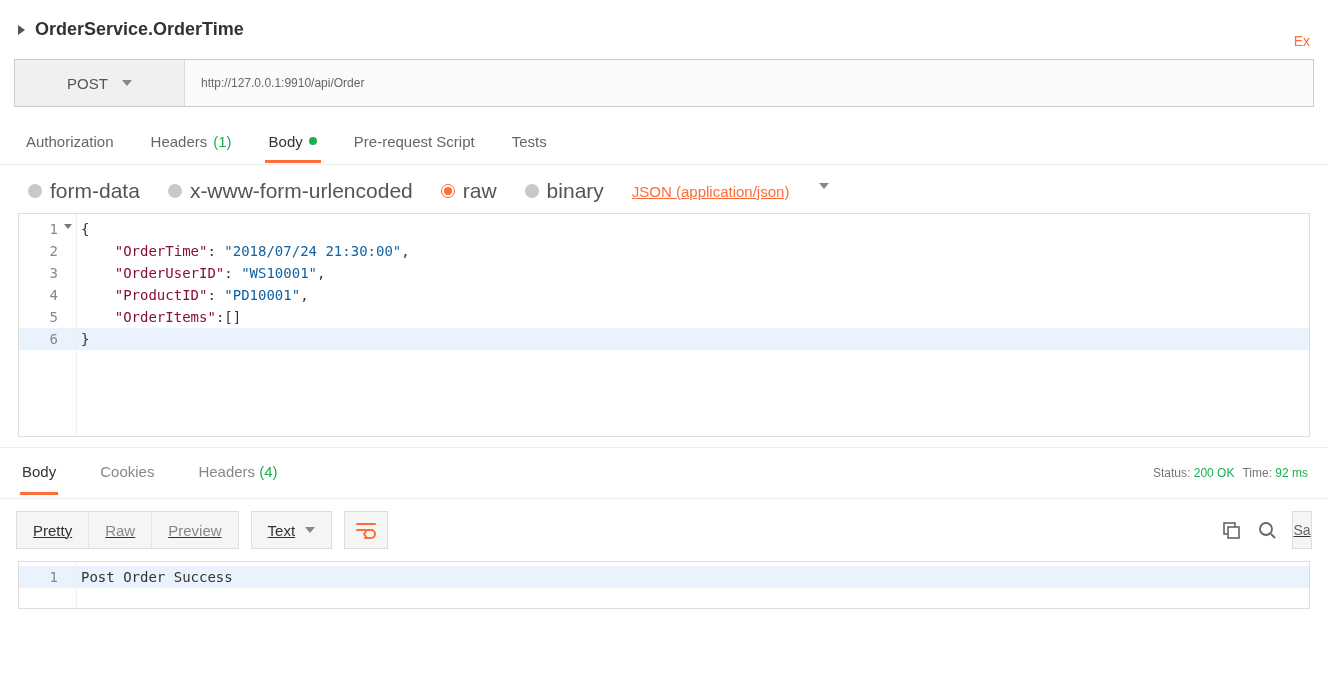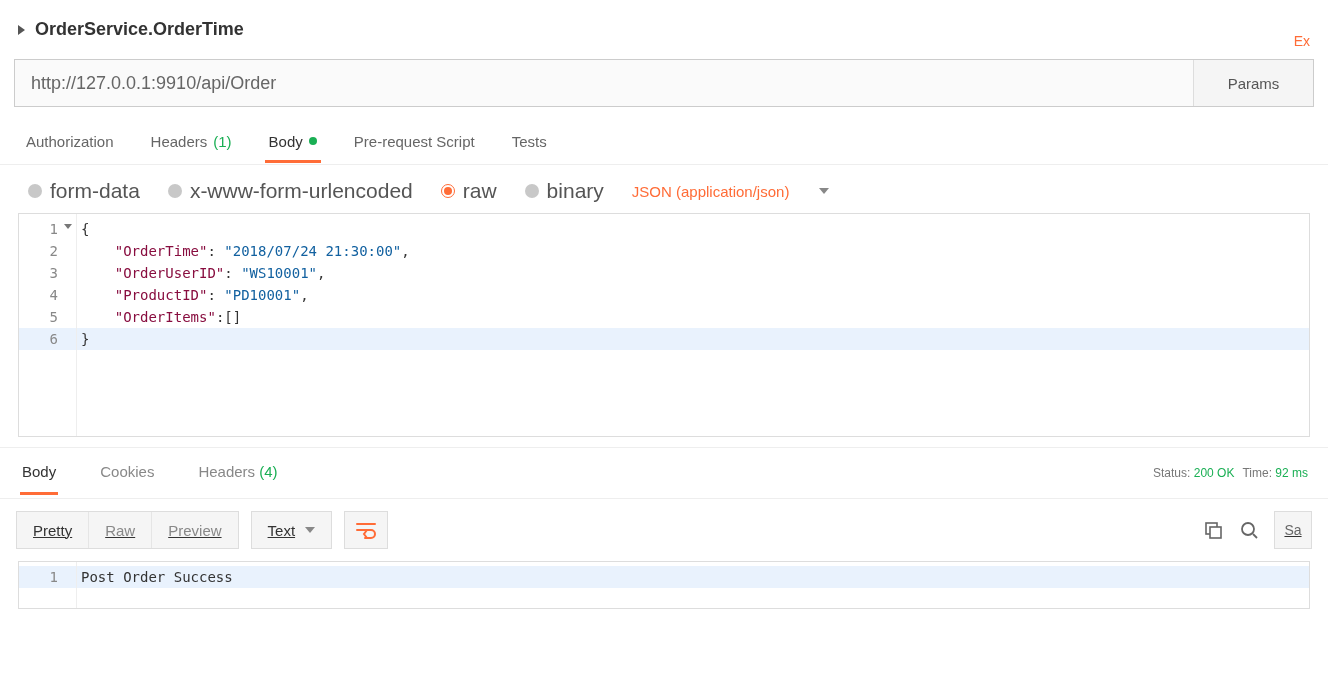--- a/index.html
+++ b/index.html
@@ -10,41 +10,41 @@
   .title-caret { width: 0; height: 0; border-top: 5px solid transparent; border-bottom: 5px solid transparent; border-left: 7px solid #555; margin-right: 10px; }
   .title-text { font-size: 18px; font-weight: 600; color: #333; flex: 1; }
   .title-right { color: #ff6c37; font-size: 14px; margin-top: 23px; }
 
   
   .request-bar { display: flex; align-items: stretch; padding: 0 14px 14px 14px; gap: 14px; }
   .method-url-group { display: flex; flex: 1; border: 1px solid #ccc; background: #fafafa; height: 48px; }
   .method-select { display: flex; align-items: center; justify-content: center; width: 170px; border-right: 1px solid #ddd; background: #f0f0f0; font-size: 15px; color: #555; gap: 14px; }
   .down-caret { width: 0; height: 0; border-left: 5px solid transparent; border-right: 5px solid transparent; border-top: 6px solid #888; }
   .url-input-wrap { flex: 1; display: flex; align-items: center; padding: 0 16px; }
-  .url-text { color: #666; font-size: 18px; }
+  .url-text { color: #666; font-size: 12px; }
   .params-btn { display: flex; align-items: center; justify-content: center; width: 120px; border-left: 1px solid #ddd; background: #f5f5f5; color: #555; font-size: 15px; }
   .send-group { display: flex; height: 48px; }
   .send-btn { background: #097bed; color: #fff; font-weight: 600; font-size: 17px; border: none; padding: 0 28px; display: flex; align-items: center; justify-content: center; }
   .send-dd { background: #097bed; border-left: 1px solid rgba(255,255,255,0.3); width: 40px; display: flex; align-items: center; justify-content: center; }
   .send-dd .down-caret { border-top-color: #fff; }
 
   
   .tabs { display: flex; align-items: center; gap: 29px; padding: 0 22px; border-bottom: 1px solid #eee; height: 44px; }
   .tab { font-size: 15px; color: #666; padding: 10px 4px; border-bottom: 3px solid transparent; display: flex; align-items: center; gap: 6px; }
   .tab.active { color: #333; border-bottom-color: #ff6c37; }
   .green-count { color: #1aaf54; }
   .green-dot { width: 8px; height: 8px; border-radius: 50%; background: #1aaf54; display: inline-block; }
 
   
   .body-type-row { display: flex; align-items: center; gap: 28px; padding: 14px 28px 10px 28px; }
   .radio-item { display: flex; align-items: center; gap: 8px; color: #555; font-size: 21px; }
   .radio-circle { width: 14px; height: 14px; border-radius: 50%; background: #c8c8c8; position: relative; }
   .radio-circle.selected { background: #fff; border: 1px solid #ff6c37; }
   .radio-circle.selected::after { content: ""; position: absolute; width: 8px; height: 8px; border-radius: 50%; background: #ff6c37; top: 2px; left: 2px; }
-  .content-type { color: #ff6c37; font-size: 15px; display: flex; align-items: center; gap: 30px; }
+  .content-type { color: #ff6c37; font-size: 15px; display: flex; align-items: flex-start; gap: 30px; text-decoration: underline; }
   .content-type .down-caret { border-top-color: #888; }
 
   
   .editor { border: 1px solid #ddd; margin: 0 18px 10px 18px; height: 224px; display: flex; font-family: Consolas, Menlo, monospace; font-size: 14px; }
   .gutter { width: 58px; background: #fff; border-right: 1px solid #eee; padding-top: 4px; }
   .gutter-line { text-align: right; padding-right: 18px; color: #888; line-height: 22px; position: relative; }
   .gutter-line .fold { position: absolute; right: 4px; top: 6px; width: 0; height: 0; border-left: 4px solid transparent; border-right: 4px solid transparent; border-top: 5px solid #777; }
   .gutter-line.hl { background: #e9f2fd; }
   .code { flex: 1; padding-top: 4px; }
   .code-line { line-height: 22px; white-space: pre; padding-left: 4px; }
@@ -64,45 +64,46 @@
 
   
   .view-toolbar { display: flex; align-items: center; padding: 12px 16px; gap: 12px; text-decoration: underline; }
   .btn-group { display: flex; border: 1px solid #ddd; background: #f5f5f5; height: 38px; align-items: stretch; }
   .btn-seg { padding: 0 16px; display: flex; align-items: center; color: #888; font-size: 15px; gap: 10px; }
   .btn-seg.active { color: #333; }
   .btn-seg + .btn-seg { border-left: 1px solid #e5e5e5; }
   .wrap-icon-box { border: 1px solid #ddd; background: #f5f5f5; width: 44px; height: 38px; display: flex; align-items: center; justify-content: center; }
   .wrap-icon svg { display: block; }
   .toolbar-right { margin-left: auto; display: flex; align-items: center; gap: 14px; color: #666; }
-  .tool-icon-box { border: 1px solid #ddd; background: #f5f5f5; width: 38px; height: 38px; display: flex; align-items: center; justify-content: center; }
+  .tool-icon-box { border: 1px solid #ddd; background: #f5f5f5; width: 20px; height: 38px; display: flex; align-items: center; justify-content: center; }
   .plain-icon { width: 22px; height: 22px; display:flex; align-items:center; justify-content:center; color:#666; }
 
   
   .resp-editor { border: 1px solid #ddd; margin: 0 18px; display: flex; font-family: Consolas, Menlo, monospace; font-size: 14px; }
   .resp-editor .gutter { width: 58px; }
   .resp-editor .code { flex: 1; }
   .resp-editor .code-line.hl, .resp-editor .gutter-line.hl { background: #e9f2fd; }
 </style>
 </head>
 <body>
 
 <div class="title-row">
   <div class="title-caret"></div>
   <div class="title-text">OrderService.OrderTime</div>
   <div class="title-right">Ex</div>
 </div>
 
 <div class="request-bar">
   <div class="method-url-group">
+    <div class="method-select">
+      <span>POST</span>
+      <span class="down-caret"></span>
+    </div>
     <div class="url-input-wrap">
       <span class="url-text">http://127.0.0.1:9910/api/Order</span>
-    </div>
-    <div class="params-btn">
-      <span>Params</span>
     </div>
   </div>
 </div>
 
 <div class="tabs">
   <div class="tab">
       <span>Authorization</span>
     </div>
   <div class="tab">
     <span>Headers</span>

